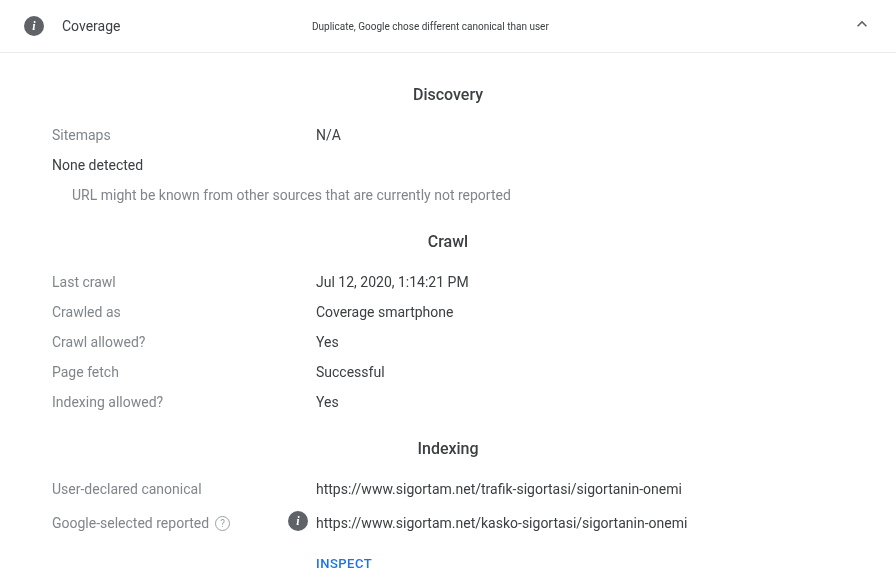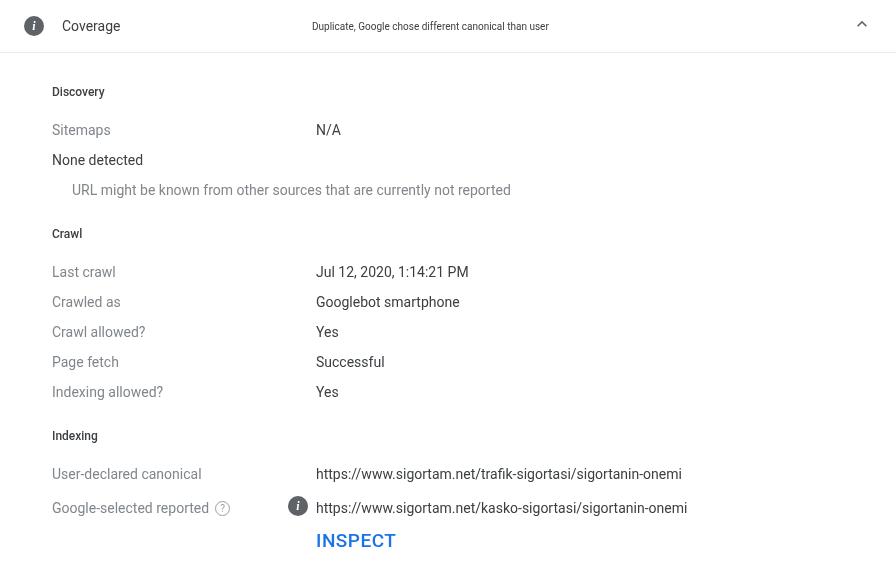--- a/index.html
+++ b/index.html
@@ -44,25 +44,26 @@
     }
     .chevron {
       margin-left: auto;
       color: #5f6368;
       flex-shrink: 0;
     }
     .content {
       padding: 10px 52px 20px 52px;
     }
     .section-title {
-      font-size: 12px;
+      font-size: 16px;
       font-weight: 500;
       color: #3c4043;
       margin-top: 22px;
       margin-bottom: 16px;
+      text-align: center;
     }
     .row {
       display: flex;
       align-items: flex-end;
       padding: 7px 0;
       font-size: 14px;
     }
     .row-label {
       width: 264px;
       color: #80868b;
@@ -90,24 +91,24 @@
       font-size: 10px;
       color: #9aa0a6;
       margin-left: 6px;
     }
     .inline-info {
       margin-right: 8px;
       margin-left: -28px;
     }
     .inspect {
       color: #1a73e8;
-      font-size: 19px;
+      font-size: 13px;
       font-weight: 500;
       letter-spacing: 0.5px;
-      margin-top: 6px;
+      margin-top: 18px;
       margin-left: 264px;
       cursor: pointer;
     }
   </style>
 </head>
 <body>
 
 <div class="header">
   <span class="info-circle">i</span>
   <span class="header-label">Coverage</span>
@@ -131,21 +132,21 @@
   </div>
   <div class="note">URL might be known from other sources that are currently not reported</div>
 
   <div class="section-title">Crawl</div>
   <div class="row">
     <span class="row-label">Last crawl</span>
     <span class="row-value">Jul 12, 2020, 1:14:21 PM</span>
   </div>
   <div class="row">
     <span class="row-label">Crawled as</span>
-    <span class="row-value">Googlebot smartphone</span>
+    <span class="row-value">Coverage smartphone</span>
   </div>
   <div class="row">
     <span class="row-label">Crawl allowed?</span>
     <span class="row-value">Yes</span>
   </div>
   <div class="row">
     <span class="row-label">Page fetch</span>
     <span class="row-value">Successful</span>
   </div>
   <div class="row">

